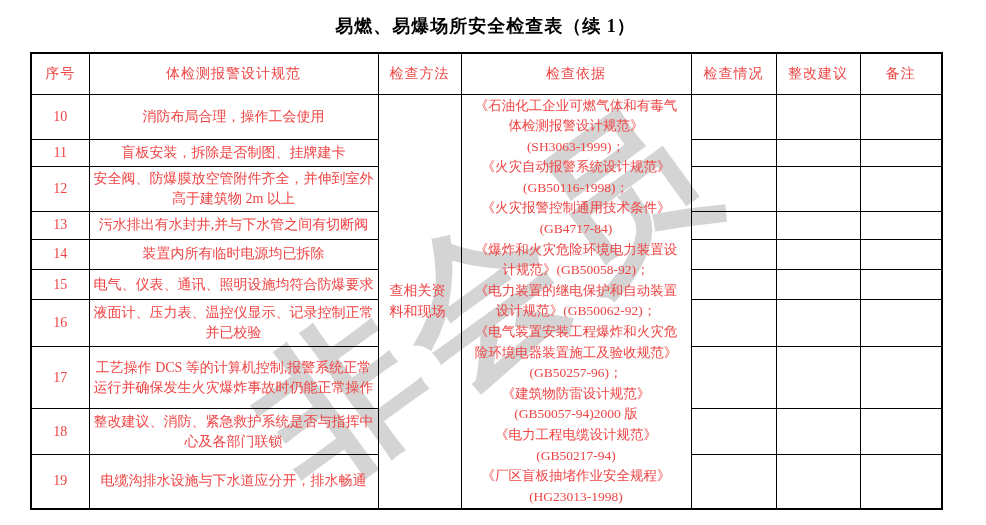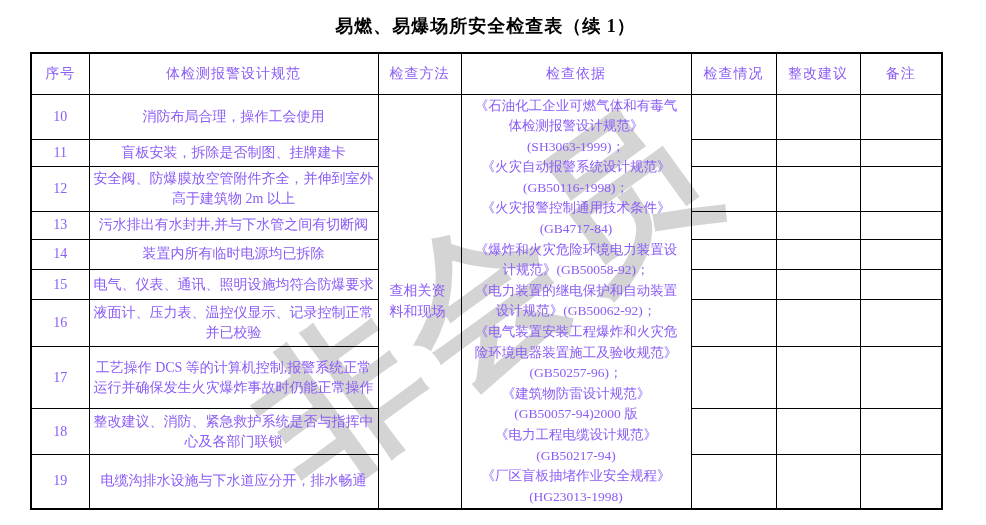--- a/index.html
+++ b/index.html
@@ -18,21 +18,21 @@
   .page{position:relative;z-index:1;}
   .doc-title{
     width:911px;margin:0 0 8px 30px;padding-top:14px;
     text-align:center;font-size:18px;font-weight:bold;
     letter-spacing:1px;color:#000;
   }
   table.checklist{
     position:absolute;left:30px;top:52px;
     border-collapse:collapse;table-layout:fixed;
     border:2px solid #000;
-    font-size:14px;color:#8b5cf6;
+    font-size:14px;color:#ef4444;
   }
   .checklist th,.checklist td{
     border:1px solid #000;background:transparent;
     padding:1px 3px;text-align:center;vertical-align:middle;
     overflow:hidden;
   }
   .checklist thead tr{height:41px;}
   .checklist th{font-weight:normal;font-size:14px;letter-spacing:1px;}
   td.no-cell{font-size:14px;}
   td.content-cell{line-height:20px;word-break:break-all;}

